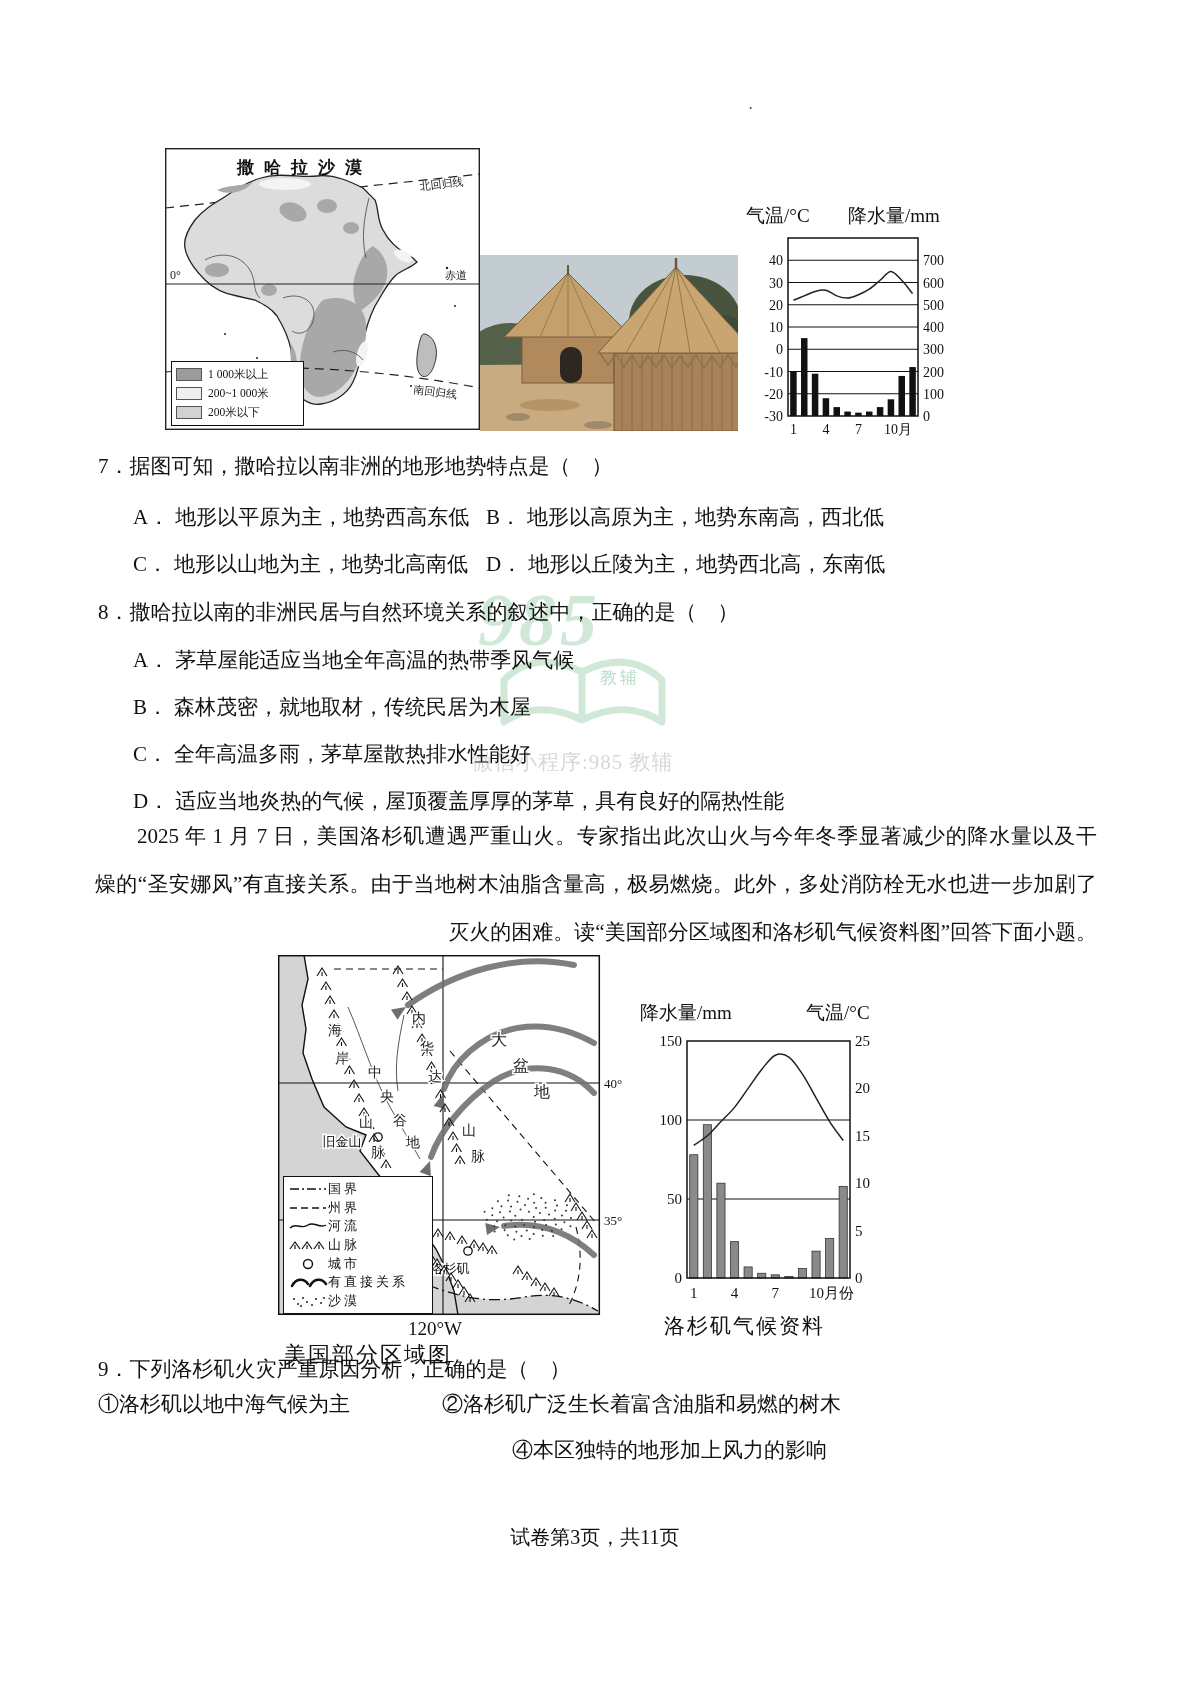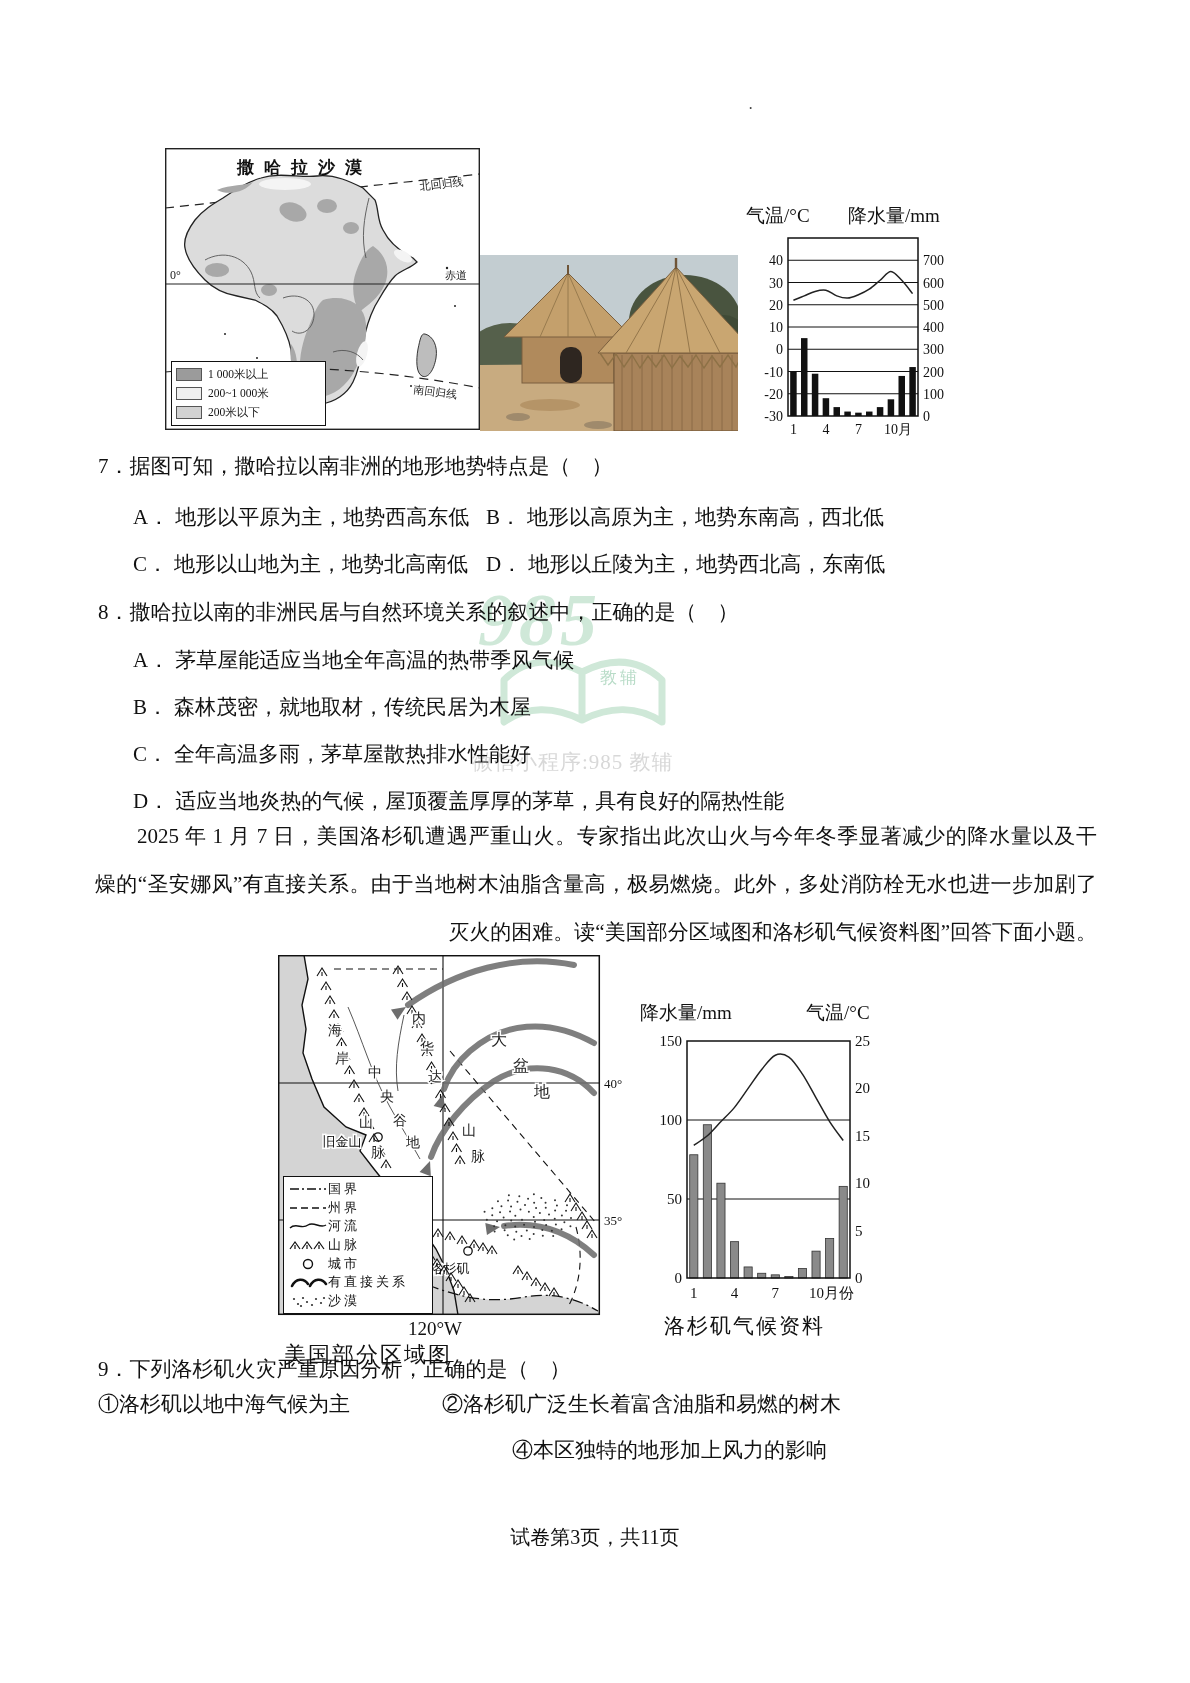--- a/index.html
+++ b/index.html
@@ -71,21 +71,21 @@
         <circle cx="92" cy="210" r="1"></circle>
     </g>
     <line x1="0" y1="136" x2="315" y2="136" stroke="#222" stroke-width="1.2"></line>
     <path d="M 0,224 Q 158,210 315,240" fill="none" stroke="#222" stroke-width="1.2" stroke-dasharray="9 6"></path>
     <text x="255" y="42" font-size="11" fill="#222" transform="rotate(-6 255 42)">北回归线</text>
     <text x="5" y="131" font-size="12" fill="#222">0°</text>
     <text x="280" y="131" font-size="11" fill="#222">赤道</text>
     <text x="248" y="245" font-size="11" fill="#222" transform="rotate(7 248 245)">南回归线</text>
   </svg>
   <div class="abs fig-title" style="left:237px;top:156px;">撒哈拉沙漠</div>
-  <div class="abs legend-box af-legend" style="left:171px;top:361px;width:155px;">
+  <div class="abs legend-box af-legend" style="left:171px;top:361px;width:133px;">
     <div class="legend-row">
         <span class="swatch" style="background:#9b9b9b;"></span>
         <span class="lab">1 000米以上</span>
       </div>
     <div class="legend-row">
         <span class="swatch" style="background:#efefef;"></span>
         <span class="lab">200~1 000米</span>
       </div>
     <div class="legend-row">
         <span class="swatch" style="background:#d2d2d2;"></span>

